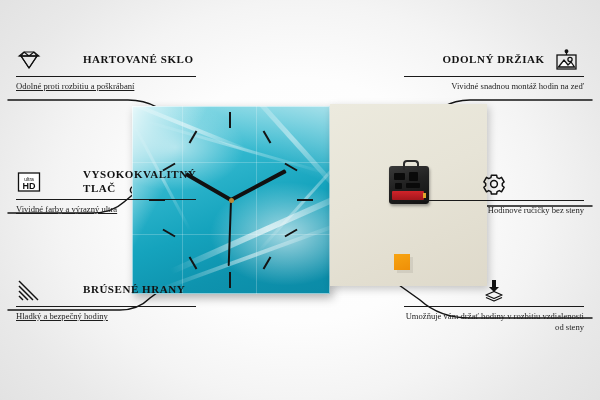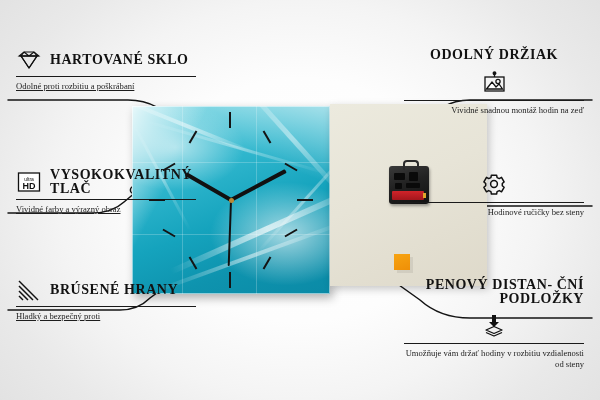--- a/index.html
+++ b/index.html
@@ -14,29 +14,30 @@
       radial-gradient(ellipse 65% 80% at 50% 50%, #ffffff 0%, #fdfdfd 38%, #f4f4f4 62%, #e9e9e9 82%, #e2e2e2 100%);
     overflow:hidden;
   }
   
   #wires{position:absolute;left:0;top:0;width:600px;height:400px;pointer-events:none;}
 
   
   .feat{position:absolute;width:200px;}
   .feat .head{display:flex;align-items:center;gap:8px;}
   .feat.left .head{justify-content:flex-start;}
-  .feat.right .head{justify-content:center;flex-direction:column;}
+  .feat.right .head{justify-content:center;}
   .feat .ttl{
     font-family:"Liberation Serif", serif;
     font-weight:700;
-    font-size:14px;
+    font-size:11px;
     letter-spacing:.55px;
     line-height:13.5px;
     color:#121212;
     text-transform:uppercase;
+    margin-left:33px;
   }
   .feat.left .ttl{text-align:left;}
   .feat.right .ttl{text-align:right;}
   .feat .rule{
     height:1px;background:#1a1a1a;margin:4px 0 4px 0;width:100%;
   }
   .feat .sub{
     font-family:"Liberation Serif", serif;
     font-size:8.6px;
     line-height:10.6px;
@@ -177,37 +178,37 @@
       <span class="ic">
         <svg viewBox="0 0 26 24" width="26" height="24">
           <rect x="2.5" y="3" width="21" height="18" fill="#fff" stroke="#111" stroke-width="1.3"></rect>
           <text x="13" y="11" font-family="Liberation Sans, sans-serif" font-size="5" fill="#111" text-anchor="middle">ultra</text>
           <text x="13" y="19" font-family="Liberation Sans, sans-serif" font-size="9" font-weight="bold" fill="#111" text-anchor="middle">HD</text>
         </svg>
       </span>
       <span class="ttl">VYSOKOKVALITNÝ TLAČ</span>
     </div>
     <div class="rule"></div>
-    <div class="sub">Vividné farby a výrazný obraz</div>
+    <div class="sub">Vividné farby a výrazný ultra</div>
   </div>
 
   <div class="feat left" style="left:16px;top:278px;width:180px;">
     <div class="head">
       <span class="ic">
         <svg viewBox="0 0 26 24" width="26" height="24" stroke="#111" stroke-width="1.5" fill="none">
           <path d="M3 3 L22 22"></path>
           <path d="M3 8 L17 22"></path>
           <path d="M3 13 L12 22"></path>
           <path d="M3 18 L7 22"></path>
         </svg>
       </span>
       <span class="ttl">BRÚSENÉ HRANY</span>
     </div>
     <div class="rule"></div>
-    <div class="sub">Hladký a bezpečný proti</div>
+    <div class="sub">Hladký a bezpečný hodiny</div>
   </div>
 
   <div class="feat right" style="left:404px;top:48px;width:180px;">
     <div class="head">
       <span class="ttl">ODOLNÝ DRŽIAK</span>
       <span class="ic">
         <svg viewBox="0 0 26 24" width="26" height="24" fill="none" stroke="#111" stroke-width="1.3">
           <rect x="4" y="7" width="19" height="14"></rect>
           <path d="M5.5 19 L11 12 L15 17 L18 14 L21.5 19 Z" fill="#fff"></path>
           <circle cx="17" cy="11.5" r="2.1"></circle>
@@ -228,21 +229,20 @@
           <circle cx="13" cy="12" r="3.4"></circle>
         </svg>
       </span>
     </div>
     <div class="rule"></div>
     <div class="sub">Hodinové ručičky bez steny</div>
   </div>
 
   <div class="feat right" style="left:404px;top:278px;width:180px;">
     <div class="head">
-      <span class="ttl">PENOVÝ DISTAN- ČNÍ PODLOŽKY</span>
       <span class="ic">
         <svg viewBox="0 0 26 24" width="26" height="24" fill="none" stroke="#111" stroke-width="1.3" stroke-linejoin="round">
           <path d="M11 2 h4 v7 h3 l-5 5 -5-5 h3 z" fill="#111" stroke="none"></path>
           <path d="M13 13.5 L21 17 L13 20.5 L5 17 Z"></path>
           <path d="M5 19.5 L13 23 L21 19.5"></path>
         </svg>
       </span>
     </div>
     <div class="rule"></div>
     <div class="sub">Umožňuje vám držať hodiny v rozbitiu vzdialenosti od steny</div>

